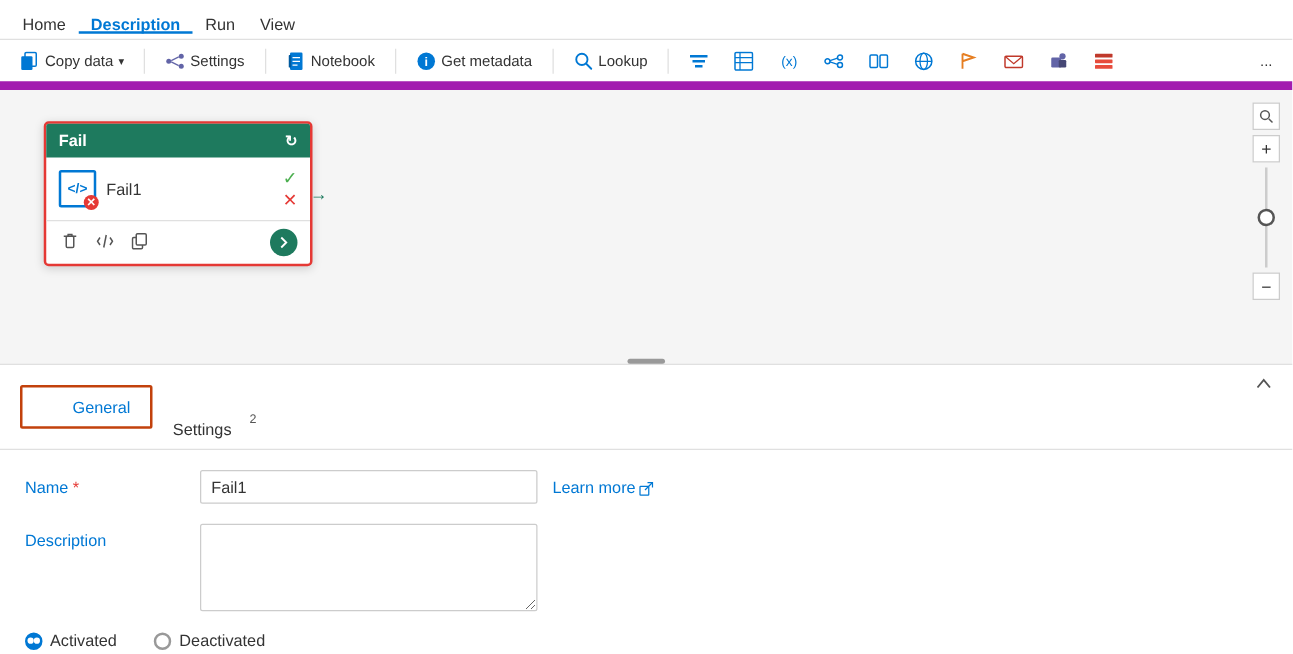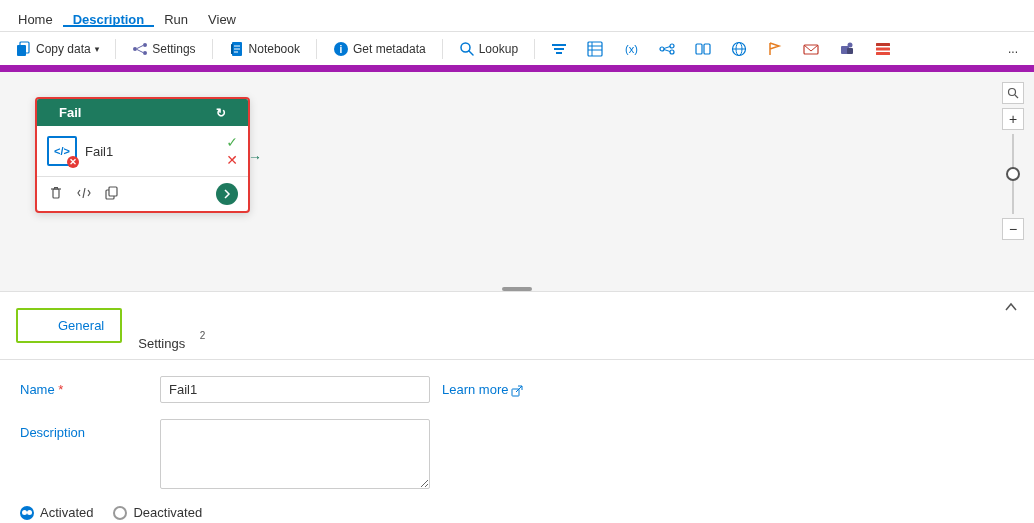--- a/index.html
+++ b/index.html
@@ -15,21 +15,21 @@
     .toolbar { display: flex; align-items: center; padding: 4px 8px; border-bottom: 7px solid #a21caf; background: #fff; height: 40px; gap: 4px; }
     .toolbar-btn { display: flex; align-items: center; gap: 4px; padding: 4px 8px; cursor: pointer; border-radius: 2px; font-size: 12px; color: #333; border: none; background: transparent; white-space: nowrap; }
     .toolbar-separator { width: 1px; height: 20px; background: #e0e0e0; margin: 0 4px; }
     .more-btn { margin-left: auto; }
 
     
     .canvas-area { background: #f5f5f5; position: relative; height: 220px; border-bottom: 1px solid #e0e0e0; }
 
     
     .activity-card { position: absolute; top: 25px; left: 35px; border: 2px solid #e53935; border-radius: 4px; background: #fff; width: 215px; box-shadow: 0 2px 8px rgba(0,0,0,0.15); }
-    .card-header { background: #1e7a5e; color: #fff; padding: 6px 22px; font-size: 13px; font-weight: 600; display: flex; align-items: center; justify-content: space-between; border-radius: 2px 2px 0 0; }
+    .card-header { background: #1e7a5e; color: #fff; padding: 6px 10px; font-size: 13px; font-weight: 600; display: flex; align-items: center; justify-content: space-between; border-radius: 2px 2px 0 0; }
     .card-header-actions { display: flex; gap: 4px; }
     .card-body { padding: 8px 10px; display: flex; align-items: center; gap: 8px; border-bottom: 1px solid #e0e0e0; }
     .card-icon { width: 30px; height: 30px; border: 2px solid #0078d4; border-radius: 2px; display: flex; align-items: center; justify-content: center; font-size: 10px; color: #0078d4; font-weight: bold; position: relative; }
     .card-icon .x-badge { position: absolute; bottom: -4px; right: -4px; background: #e53935; color: #fff; border-radius: 50%; width: 12px; height: 12px; font-size: 9px; display: flex; align-items: center; justify-content: center; }
     .card-footer { padding: 6px 10px; display: flex; align-items: center; gap: 10px; }
     .card-footer-btn { background: none; border: none; cursor: pointer; color: #555; font-size: 12px; padding: 2px; }
     .card-footer-go { background: #1e7a5e; border: none; border-radius: 50%; width: 22px; height: 22px; display: flex; align-items: center; justify-content: center; cursor: pointer; color: #fff; margin-left: auto; }
     .card-side-arrow { position: absolute; right: -16px; top: 50%; transform: translateY(-50%); color: #1e7a5e; font-size: 16px; }
 
     
@@ -40,34 +40,34 @@
     .zoom-panel { position: absolute; right: 10px; top: 10px; display: flex; flex-direction: column; align-items: center; gap: 0; }
     .zoom-btn { width: 22px; height: 22px; background: #fff; border: 1px solid #ccc; display: flex; align-items: center; justify-content: center; cursor: pointer; font-size: 14px; color: #333; }
     .zoom-slider { width: 2px; height: 80px; background: #ccc; margin: 4px auto; position: relative; }
     .zoom-thumb { width: 14px; height: 14px; background: #fff; border: 2px solid #555; border-radius: 50%; position: absolute; left: -6px; top: 50%; transform: translateY(-50%); }
     .zoom-search { width: 22px; height: 22px; background: #fff; border: 1px solid #ccc; display: flex; align-items: center; justify-content: center; cursor: pointer; margin-bottom: 4px; }
 
     
     .bottom-panel { background: #fff; padding: 0; }
     .panel-tabs { display: flex; align-items: center; border-bottom: 1px solid #e0e0e0; padding: 0 16px; position: relative; }
     .panel-tab { padding: 8px 16px; cursor: pointer; font-size: 13px; color: #333; position: relative; }
-    .panel-tab.active { color: #0078d4; border: 2px solid #84cc16; border-radius: 2px; padding-left: 40px; }
+    .panel-tab.active { color: #0078d4; border: 2px solid #c2410c; border-radius: 2px; padding-left: 40px; }
     .panel-tab .badge { position: absolute; top: 4px; right: 2px; background: none; font-size: 10px; color: #666; }
     .panel-collapse { position: absolute; right: 16px; top: 8px; cursor: pointer; color: #555; font-size: 14px; }
 
     
     .form-area { padding: 16px 20px; }
     .form-row { display: flex; align-items: flex-start; margin-bottom: 16px; }
     .form-label { width: 140px; font-size: 13px; color: #0078d4; font-weight: 500; padding-top: 6px; flex-shrink: 0; }
     .form-label.required::after { content: ' *'; color: #e53935; }
     .form-content { flex: 1; display: flex; align-items: center; gap: 12px; }
     .form-input { border: 1px solid #ccc; border-radius: 2px; padding: 5px 8px; font-size: 13px; width: 270px; color: #333; outline: none; }
     .form-textarea { border: 1px solid #ccc; border-radius: 2px; padding: 5px 8px; font-size: 13px; width: 270px; height: 70px; color: #333; outline: none; resize: vertical; }
     .learn-more { color: #0078d4; font-size: 13px; text-decoration: none; display: flex; align-items: flex-end; gap: 3px; cursor: pointer; white-space: nowrap; }
-    .radio-group { display: flex; align-items: center; gap: 20px; }
+    .radio-group { display: flex; align-items: center; gap: 30px; }
     .radio-item { display: flex; align-items: center; gap: 6px; cursor: pointer; font-size: 13px; }
     .radio-dot { width: 14px; height: 14px; border-radius: 50%; border: 2px solid #0078d4; display: flex; align-items: center; justify-content: center; }
     .radio-dot.selected { background: #0078d4; }
     .radio-dot.selected::after { content: ''; width: 5px; height: 5px; border-radius: 50%; background: #fff; }
     .radio-dot.empty { border-color: #999; }
     .info-icon { display: inline-flex; align-items: center; justify-content: center; width: 14px; height: 14px; border-radius: 50%; border: 1px solid #555; font-size: 9px; color: #555; margin-left: 4px; cursor: pointer; }
 
     
     .canvas-divider { position: absolute; bottom: 0; left: 50%; transform: translateX(-50%); width: 30px; height: 4px; background: #999; border-radius: 2px; cursor: ns-resize; }
 

